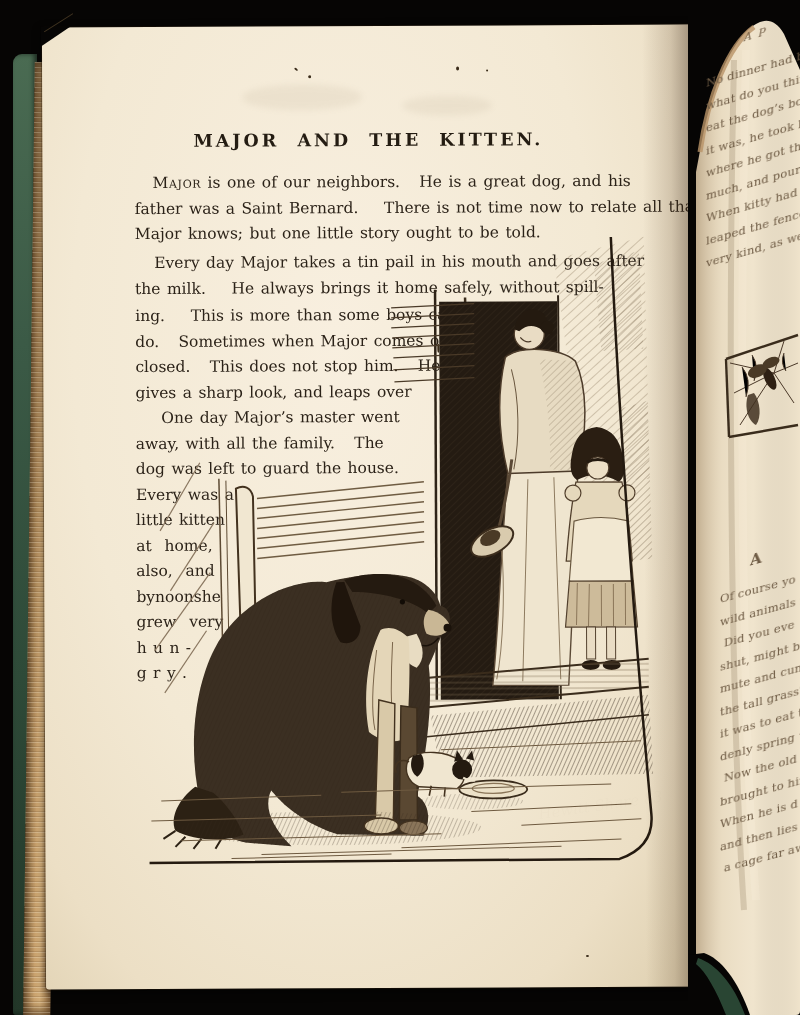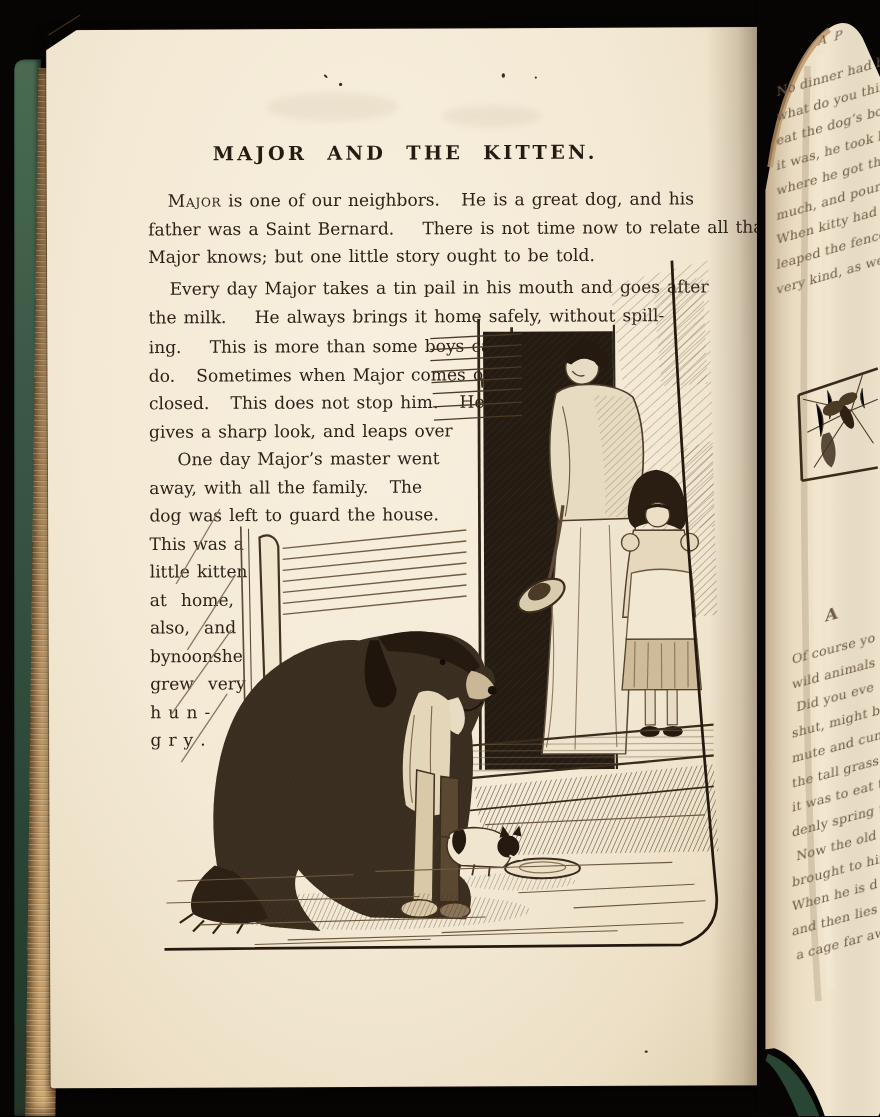--- a/index.html
+++ b/index.html
@@ -93,21 +93,21 @@
       </div>
 
     <div class="textcol wrap-col">
         <div class="line">ing.    This is more than some boys can</div>
         <div class="line">do.   Sometimes when Major comes out</div>
         <div class="line">closed.   This does not stop him.   He</div>
         <div class="line">gives a sharp look, and leaps over</div>
         <div class="line">    One day Major’s master went</div>
         <div class="line">away, with all the family.   The</div>
         <div class="line">dog was left to guard the house.</div>
-        <div class="line">This was a</div>
+        <div class="line">Every was a</div>
         <div class="line">little kitten</div>
         <div class="line">at  home,</div>
         <div class="line">also,  and</div>
         <div class="line">bynoonshe</div>
         <div class="line">grew  very</div>
         <div class="line">h u n -</div>
         <div class="line">g r y .</div>
       </div>
 
     <svg class="illus" viewBox="0 0 520 645">

